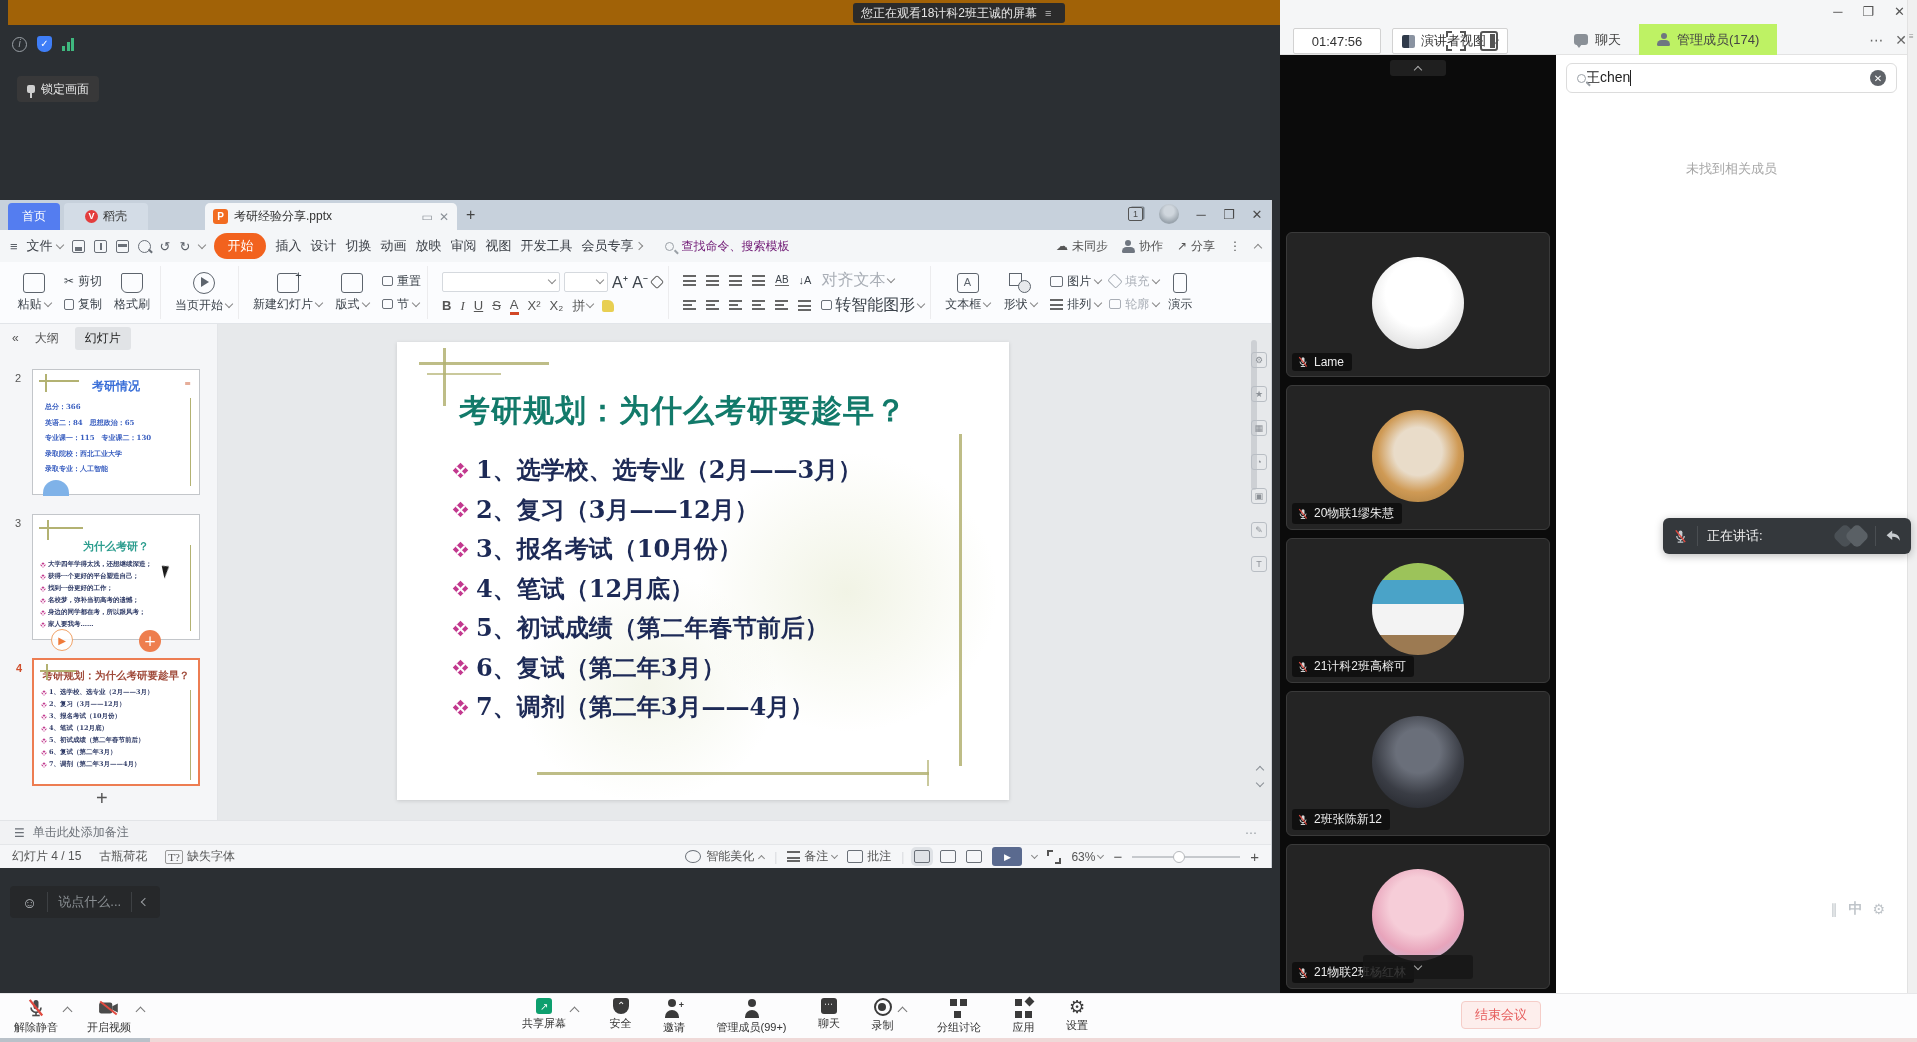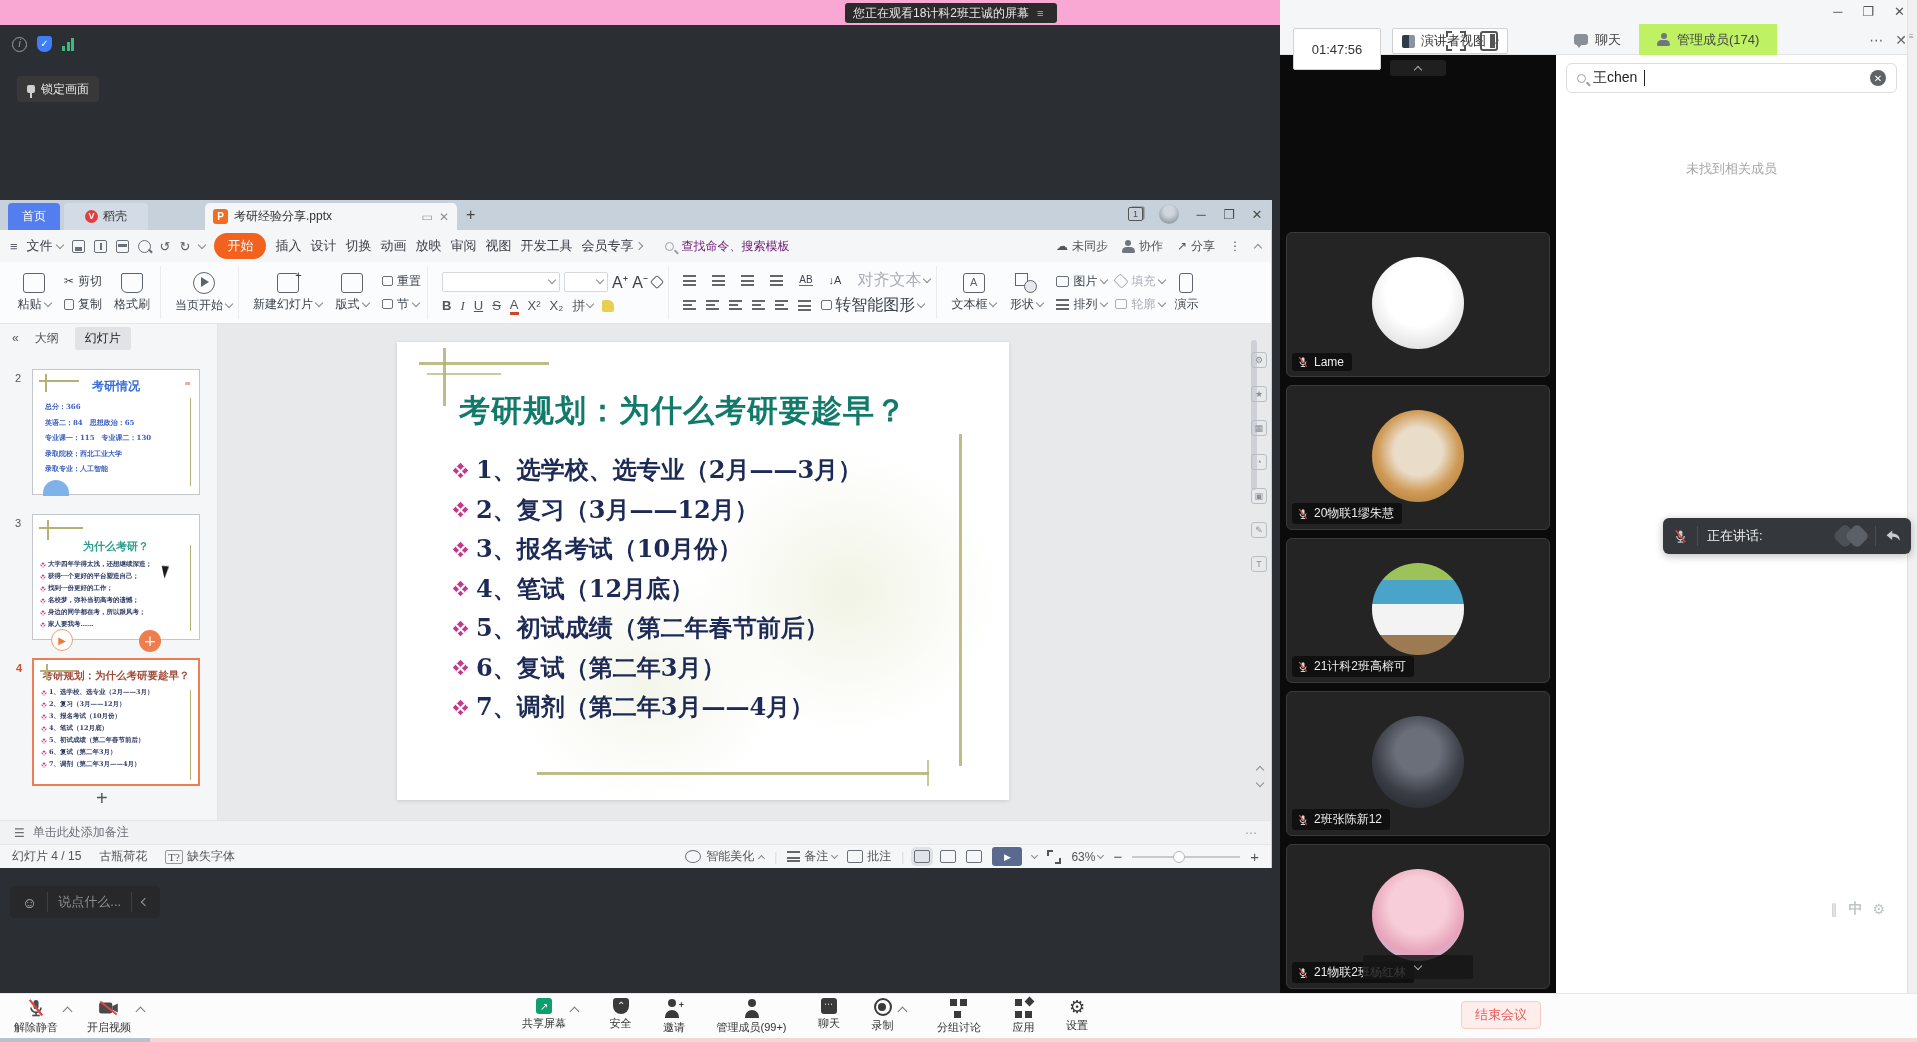--- a/index.html
+++ b/index.html
@@ -1,20 +1,20 @@
 <!DOCTYPE html>
 <html><head>
 <meta charset="utf-8">
 <style>
 *{margin:0;padding:0;box-sizing:border-box}
 body{font-family:"Liberation Sans",sans-serif;background:#111}
 .root{position:relative;width:1917px;height:1042px;background:#2b2f33;overflow:hidden}
 .fx{display:flex;align-items:center}
 
-.topbar{position:absolute;left:0;top:0;width:1280px;height:25px;background:#f9a8d4}
+.topbar{position:absolute;left:8px;top:0;width:1280px;height:25px;background:#a16207}
 .watch-pill{position:absolute;left:845px;top:3px;height:20px;background:#2b2b2b;color:#e8e8e8;
   font-size:12px;display:flex;align-items:center;padding:0 8px;border-radius:3px;gap:8px}
 .menu-glyph{width:12px;display:inline-block;color:#bbb;font-size:11px}
 .float-ics{position:absolute;left:12px;top:36px;display:flex;gap:10px;align-items:center}
 .ic-info{width:15px;height:15px;border-radius:50%;border:1.5px solid #9aa0a6;color:#9aa0a6;
   font-size:10px;text-align:center;line-height:12px;font-style:italic}
 .ic-shield{width:15px;height:16px;background:#3f7ef7;border-radius:3px 3px 7px 7px;color:#fff;
   font-size:10px;text-align:center;line-height:15px}
 .ic-signal{display:flex;align-items:flex-end;gap:1.5px;height:14px}
 .ic-signal i{width:3px;background:#3fb87f;display:block}
@@ -132,41 +132,41 @@
 .av2{background:radial-gradient(circle at 50% 40%,#ffffff 0 45%,#e9e9e9 70%,#cfcfcf 100%)}
 .av3{background:radial-gradient(circle at 50% 45%,#e9dcc9 0 35%,#cf9a55 60%,#9a7238 100%)}
 .av4{background:linear-gradient(180deg,#9cc35a 0 18%,#4aa3c8 18% 45%,#f3f3f3 45% 78%,#9c7a52 78% 100%)}
 .av5{background:radial-gradient(circle at 50% 38%,#6a6f7a 0 30%,#3a3d45 60%,#1d1f24 100%)}
 .av6{background:radial-gradient(circle at 50% 40%,#f6cdd8 0 40%,#e8a4bb 65%,#a8c4e4 100%)}
 .tag{position:absolute;left:5px;bottom:5px;background:#0c0c0cd0;border-radius:3px;padding:2px 8px 2px 5px;
   display:flex;align-items:center;gap:5px;color:#ececec;font-size:12px}
 .strip-chev.down{bottom:14px;top:auto;width:110px;height:24px;background:#161616d9}
 
 .rhead{position:absolute;left:1280px;top:0;width:637px;height:55px;background:#f5f6f7;border-bottom:1px solid #e3e3e3}
-.timerbox{position:absolute;left:13px;top:28px;width:88px;height:42px;background:#fff;border:1px solid #d2d2d2;
+.timerbox{position:absolute;left:13px;top:28px;width:88px;height:26px;background:#fff;border:1px solid #d2d2d2;
   border-radius:2px;display:flex;align-items:center;justify-content:center;font-size:13px;color:#333}
 .viewbtn{position:absolute;left:112px;top:28px;height:26px;background:#fff;border:1px solid #d2d2d2;border-radius:2px;
   display:flex;align-items:center;gap:6px;padding:0 9px;font-size:13px;color:#333}
 .grid-ic{width:13px;height:13px;background:linear-gradient(90deg,#2f3a4a 0 55%,#8a93a1 55% 100%);border-radius:2px}
 .fsic{position:absolute;left:166px;top:31px;width:20px;height:20px;position:absolute}
 .fsic i{position:absolute;width:6px;height:6px;border:2px solid #555}
 .panic{position:absolute;left:200px;top:31px;width:18px;height:20px;border:2px solid #555;border-radius:3px}
 .panic::after{content:"";position:absolute;right:1px;top:1px;bottom:1px;width:5px;background:#555}
 .ptabs{position:absolute;left:276px;top:24px;right:10px;height:31px;display:flex;font-size:13px;color:#444}
 .ptab{display:flex;align-items:center;gap:7px;padding:0 18px;height:31px}
 .ptab.active{background:#bef264}
 .bub-ic{width:14px;height:11px;border-radius:3px;background:#8a9097;position:relative}
 .bub-ic::after{content:"";position:absolute;left:2px;bottom:-3px;border-left:3px solid transparent;border-right:3px solid transparent;border-top:4px solid #8a9097}
 .per-ic{width:13px;height:13px;position:relative}
 .per-ic::before{content:"";position:absolute;left:3.5px;top:0;width:6px;height:6px;border-radius:50%;background:#6f7680}
 .per-ic::after{content:"";position:absolute;left:0;bottom:0;width:13px;height:6px;border-radius:6px 6px 2px 2px;background:#6f7680}
 .ptab-ops{margin-left:auto;display:flex;align-items:center;gap:12px;color:#666;font-size:14px}
 .mpanel{position:absolute;left:1556px;top:55px;width:351px;height:987px;background:#fff}
 .search{position:absolute;left:10px;right:10px;top:8px;height:30px;border:1px solid #dcdcdc;border-radius:6px;
-  display:flex;align-items:center;gap:7px;padding:0 10px;font-size:14px;color:#222}
+  display:flex;align-items:center;padding:0 10px;font-size:14px;color:#222}
 .mag{width:9px;height:9px;border:1.6px solid #9aa0a6;border-radius:50%;position:relative;flex:none}
 .mag::after{content:"";position:absolute;left:8px;top:8px;width:5px;height:1.6px;background:#9aa0a6;transform:rotate(45deg)}
 .caret-bar{width:1px;height:16px;background:#222}
 .clear-x{margin-left:auto;width:16px;height:16px;border-radius:50%;background:#5f6368;color:#fff;font-size:10px;
   display:flex;align-items:center;justify-content:center}
 .empty-txt{position:absolute;left:0;right:0;top:105px;text-align:center;color:#a6a6a6;font-size:13px}
 .ime{position:absolute;right:22px;top:845px;display:flex;align-items:center;gap:10px;color:#bfc4c9;font-size:14px}
 .sidebar-strip{position:absolute;left:1907px;top:0;width:10px;height:1042px;background:#f0f0f0;border-left:1px solid #e2e2e2}
 .speakbar{position:absolute;left:1663px;top:518px;width:248px;height:36px;background:#34383c;border-radius:6px;
   box-shadow:0 2px 8px #0004;display:flex;align-items:center;gap:9px;padding:0 10px;color:#f0f0f0;font-size:13px}
@@ -363,21 +363,21 @@
             <span class="fx" style="gap:2px">
                 <span>拼</span>
                 <span class="chev d"></span>
               </span>
             <span style="width:12px;height:12px;background:#e8cf52;border-radius:2px 6px 2px 2px"></span>
           </div>
         </div>
       </div>
       <div class="rgroup">
         <div class="fcol">
-          <div class="fx" style="gap:16px">
+          <div class="fx" style="gap:10px">
             <span class="lists-ic"></span>
             <span class="lists-ic"></span>
             <span class="lists-ic"></span>
             <span class="lists-ic"></span>
             <span style="font-size:10px;border-bottom:1.5px solid #666">AB</span>
             <span style="font-size:11px">↓A</span>
             <span class="fx muted" style="gap:3px">
                 <span>对齐文本</span>
                 <span class="chev d"></span>
               </span>

